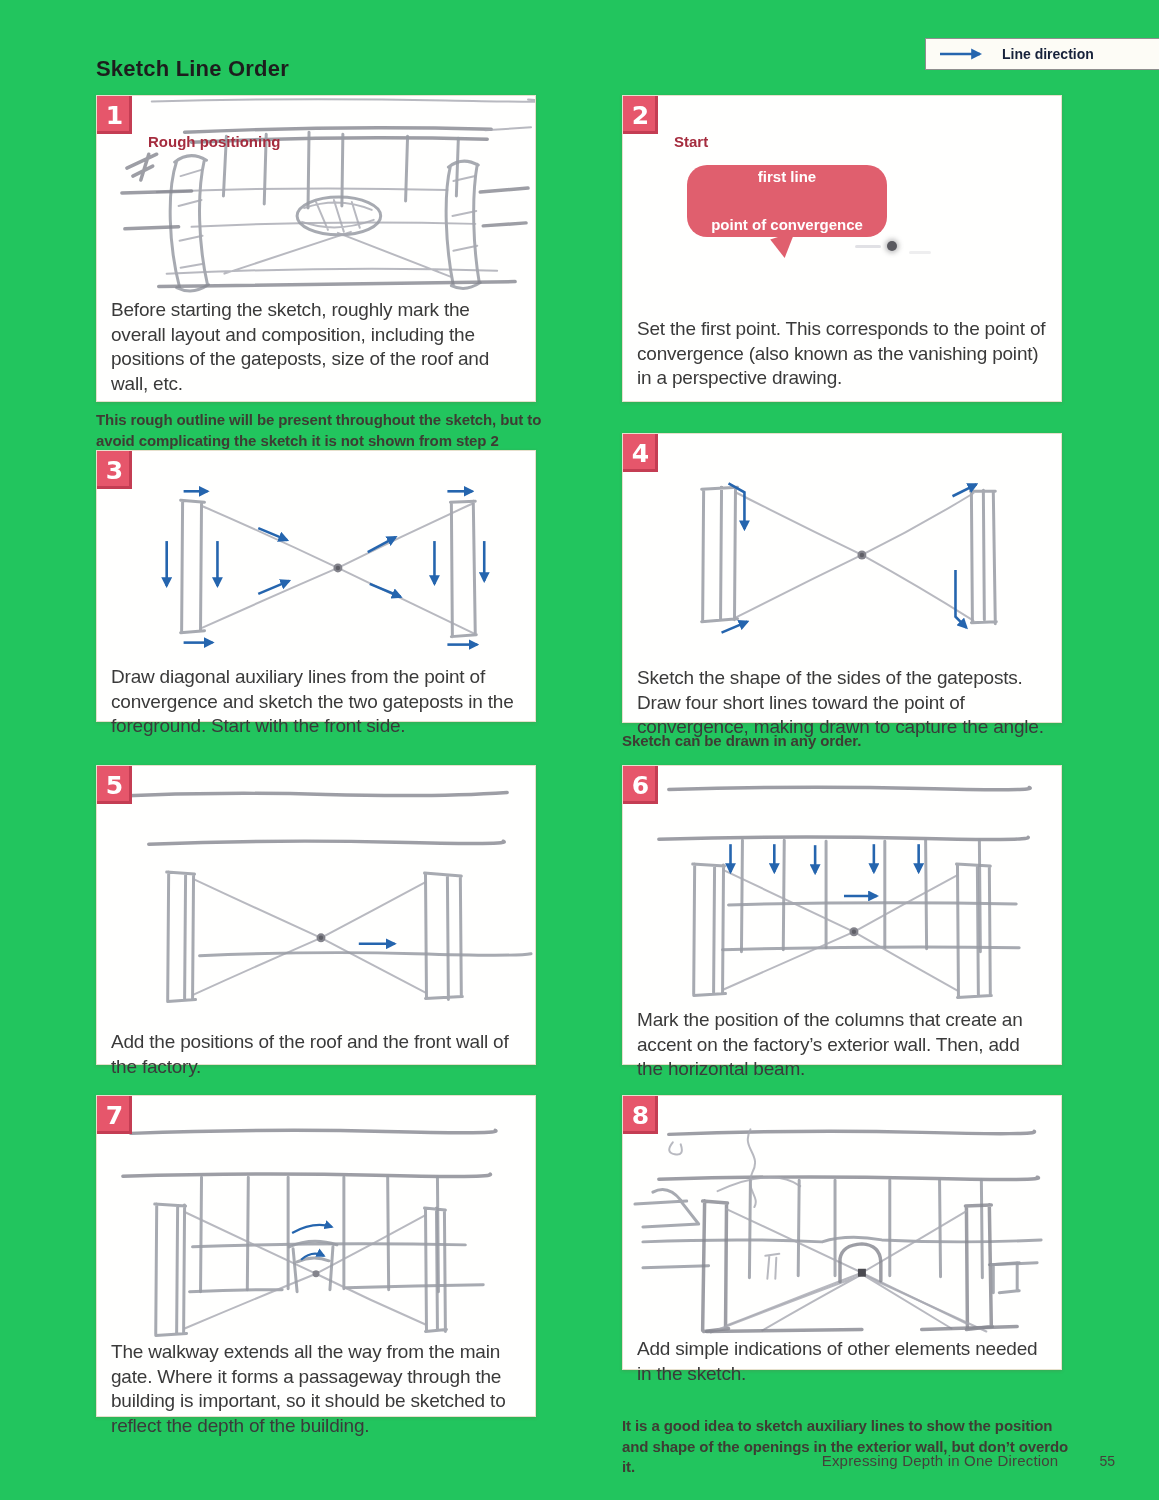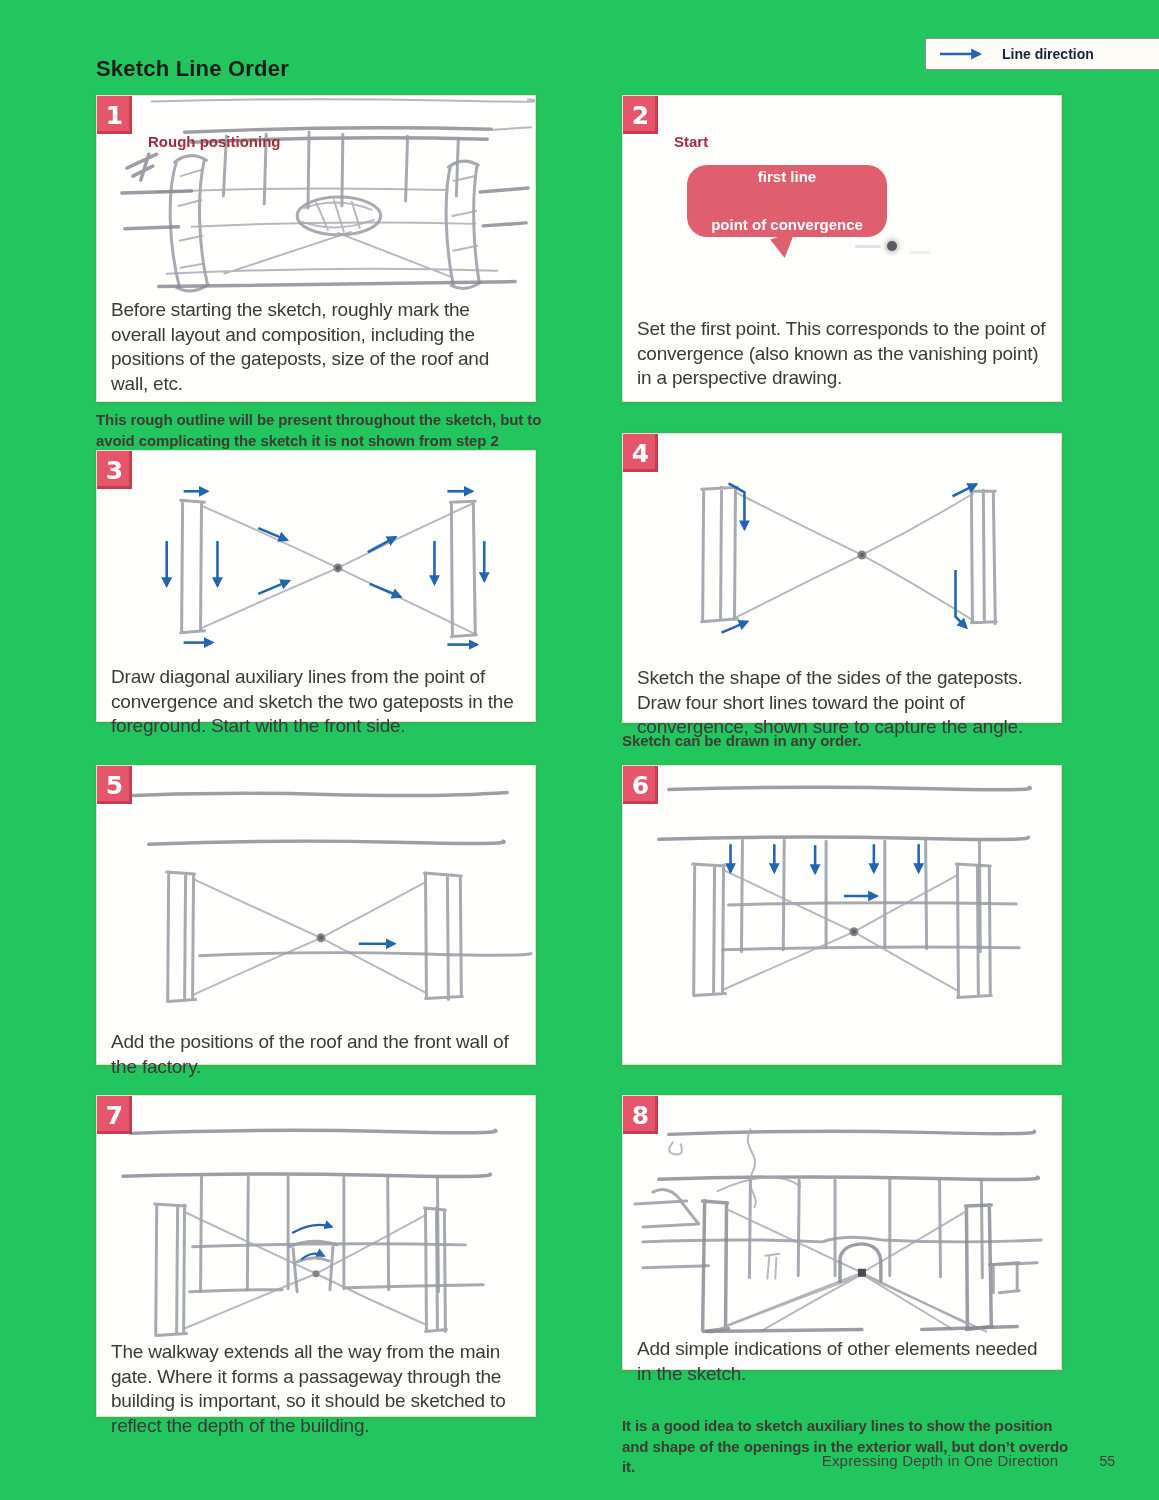--- a/index.html
+++ b/index.html
@@ -199,21 +199,21 @@
         <circle cx="240" cy="121" r="4.5" fill="#84848c"></circle>
           <circle cx="240" cy="121" r="2.2" fill="#5f5f66"></circle>
       </g>
       <g>
         <path class="bl" d="M106,49 L122,58 L122,95" marker-end="url(#ar4)"></path>
         <path class="bl" d="M99,199 L125,188" marker-end="url(#ar4)"></path>
         <path class="bl" d="M331,62 L355,50" marker-end="url(#ar4)"></path>
         <path class="bl" d="M334,136 L334,183 L345,194" marker-end="url(#ar4)"></path>
       </g>
     </svg>
-    <div class="caption">Sketch the shape of the sides of the gateposts. Draw four short lines toward the point of convergence, shown sure to capture the angle.</div>
+    <div class="caption">Sketch the shape of the sides of the gateposts. Draw four short lines toward the point of convergence, making drawn to capture the angle.</div>
   </div>
   <div class="note" style="left:622px;top:731px;width:452px;">Sketch can be drawn in any order.</div>
 
   <div class="panel" style="left:96px;top:765px;width:440px;height:300px;">
     <div class="badge">5</div>
     <svg class="sketch" width="438" height="262" viewBox="0 0 440 262">
       <defs>
           <marker id="ar5" viewBox="0 0 10 10" refX="8" refY="5" markerWidth="4.2" markerHeight="4.2" orient="auto">
             <path d="M0 0 L10 5 L0 10 z" fill="#2565ae"></path>
           </marker>
@@ -257,20 +257,21 @@
       </g>
       <g>
         <path class="bl" d="M108,78 V106" marker-end="url(#ar6)"></path>
         <path class="bl" d="M152,78 V106" marker-end="url(#ar6)"></path>
         <path class="bl" d="M193,79 V107" marker-end="url(#ar6)"></path>
         <path class="bl" d="M252,78 V106" marker-end="url(#ar6)"></path>
         <path class="bl" d="M297,78 V106" marker-end="url(#ar6)"></path>
         <path class="bl" d="M222,130 H255" marker-end="url(#ar6)"></path>
       </g>
     </svg>
+    <div class="caption">Mark the position of the columns that create an accent on the factory’s exterior wall. Then, add the horizontal beam.</div>
   </div>
 
   <div class="panel" style="left:96px;top:1095px;width:440px;height:322px;">
     <div class="badge">7</div>
     <svg class="sketch" width="438" height="242" viewBox="0 0 440 242">
       <defs>
           <marker id="ar7" viewBox="0 0 10 10" refX="8" refY="5" markerWidth="4.2" markerHeight="4.2" orient="auto">
             <path d="M0 0 L10 5 L0 10 z" fill="#2565ae"></path>
           </marker>
         </defs>

